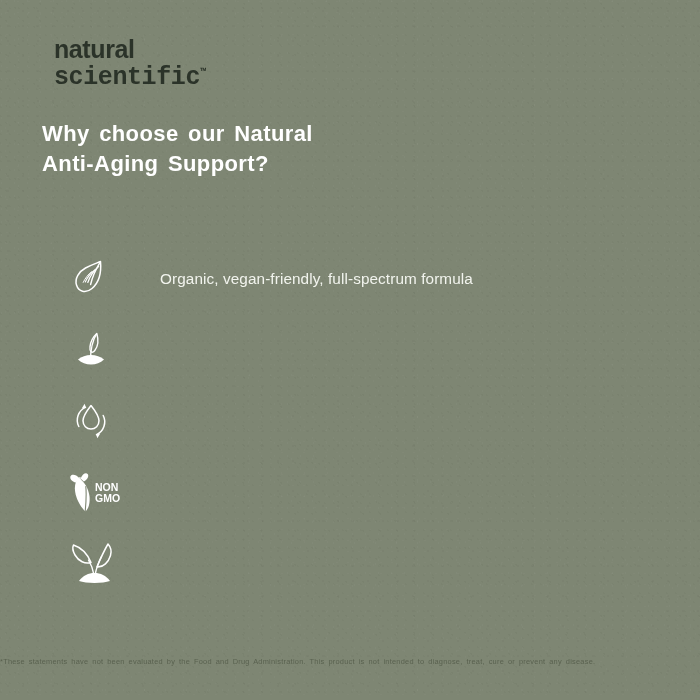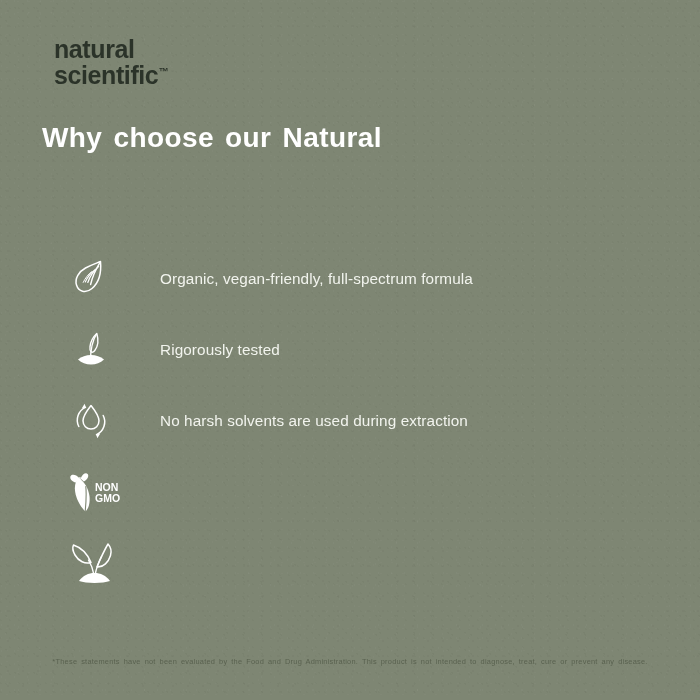--- a/index.html
+++ b/index.html
@@ -48,35 +48,36 @@
     color: #2b3329;
     font-size: 25px;
     font-weight: bold;
     line-height: 1.04;
     letter-spacing: -0.4px;
     margin-left: 12px;
   }
   .logo .line2 {
     position: relative;
     display: inline-block;
+    font-family: Liberation Mono, monospace;
   }
   .logo .tm {
     font-size: 10px;
     font-weight: bold;
     vertical-align: super;
     letter-spacing: 0;
   }
 
   
   .headline {
     position: absolute;
     left: 42px;
     top: 119px;
     color: #ffffff;
-    font-size: 28px;
+    font-size: 22px;
     font-weight: bold;
     line-height: 1.36;
     letter-spacing: 0.4px;
     word-spacing: 3px;
     width: 470px;
   }
 
   
   .features {
     position: absolute;
@@ -113,21 +114,21 @@
     letter-spacing: 0.1px;
     white-space: nowrap;
   }
 
   
   .disclaimer {
     position: absolute;
     left: 0;
     right: 0;
     top: 657px;
-    text-align: center;
+    text-align: left;
     color: #59614f;
     font-size: 7.4px;
     letter-spacing: 0.25px;
     word-spacing: 1.6px;
     font-family: "Liberation Sans", sans-serif;
   }
 
   svg { display: block; }
 </style>
 </head>
@@ -137,20 +138,21 @@
 
 <div class="page">
 
   <div class="logo">
     <div>natural</div>
     <div class="line2"><span>scientific</span><span class="tm">™</span></div>
   </div>
 
   <h1 class="headline" style="margin:0;">
     <span>Why choose our Natural</span><br>
+    <span>Anti-Aging Support?</span>
   </h1>
 
   <div class="features">
 
     <div class="feature">
       <div class="icon-box">
         <svg width="40" height="44" viewBox="0 0 40 44" fill="none" aria-hidden="true">
           <path d="M29.5 4.5 C30.5 16 27.5 26 21 31.5 C14.5 37 7.5 34.5 5.5 28 C3.5 21.5 8 14.5 14.5 11 C20.5 7.8 26 6 29.5 4.5 Z" stroke="#ffffff" stroke-width="1.5" stroke-linejoin="round" fill="none"></path>
           <path d="M29.2 5.2 C25 12 21.5 19.5 19.6 27.5" stroke="#ffffff" stroke-width="1.4" stroke-linecap="round"></path>
           <path d="M27.6 9.5 C23 13.5 19 19 16.8 25.5" stroke="#ffffff" stroke-width="1.2" stroke-linecap="round"></path>
@@ -162,34 +164,32 @@
     </div>
 
     <div class="feature">
       <div class="icon-box">
         <svg width="42" height="46" viewBox="0 0 42 46" fill="none" aria-hidden="true">
           <path d="M20.5 34 C20.5 25 21.5 15 26.5 7" stroke="#ffffff" stroke-width="1.4" stroke-linecap="round"></path>
           <path d="M26.8 6.5 C28.6 12.5 28.2 19 24.8 23.5 C21.8 27.4 19.4 24.2 20 19.6 C20.6 14.6 23.5 9.5 26.8 6.5 Z" stroke="#ffffff" stroke-width="1.4" stroke-linejoin="round" fill="none"></path>
           <path d="M8 32.5 C11.5 29.5 16 28 21 28 C26 28 30.5 29.5 34 32.5 C30.5 36 26 37.6 21 37.6 C16 37.6 11.5 36 8 32.5 Z" fill="#ffffff"></path>
         </svg>
       </div>
-      <div class="f-text">Rigorously tested</div>
     </div>
 
     <div class="feature">
       <div class="icon-box">
         <svg width="44" height="44" viewBox="0 0 44 44" fill="none" aria-hidden="true">
           <path d="M22 6.5 C27.5 13.5 30 17.6 30 21.8 C30 26.6 26.4 30 22 30 C17.6 30 14 26.6 14 21.8 C14 17.6 16.5 13.5 22 6.5 Z" stroke="#ffffff" stroke-width="1.5" stroke-linejoin="round" fill="none"></path>
           <path d="M34.2 16.5 A14 14 0 0 1 27.5 35.6" stroke="#ffffff" stroke-width="1.5" stroke-linecap="round" fill="none"></path>
           <path d="M28.4 39.3 L27.0 35.2 L31.3 34.4 Z" fill="#ffffff"></path>
           <path d="M9.8 27.5 A14 14 0 0 1 16.5 8.4" stroke="#ffffff" stroke-width="1.5" stroke-linecap="round" fill="none"></path>
           <path d="M15.6 4.7 L17.0 8.8 L12.7 9.6 Z" fill="#ffffff"></path>
         </svg>
       </div>
-      <div class="f-text">No harsh solvents are used during extraction</div>
     </div>
 
     <div class="feature">
       <div class="icon-box" style="width:64px;">
         <svg width="62" height="44" viewBox="0 0 62 44" fill="none" aria-hidden="true">
 
           <path d="M15.5 8 C21 11 25.5 18 26.5 26.5 C27.2 32.8 25.6 38.5 22.5 41.5 C18 37.5 13.5 30 12.2 22 C11.2 15.8 12.6 11 15.5 8 Z" fill="#ffffff"></path>
           <path d="M22.2 41.5 C23 33 23.6 24 22.8 16.5" stroke="#7e8673" stroke-width="1.1" stroke-linecap="round"></path>
 
           <path d="M16.5 8.2 C13 4.5 9 3.8 7.6 6.2 C6.3 8.5 8.8 11.6 13 12.6 Z" fill="#ffffff"></path>

